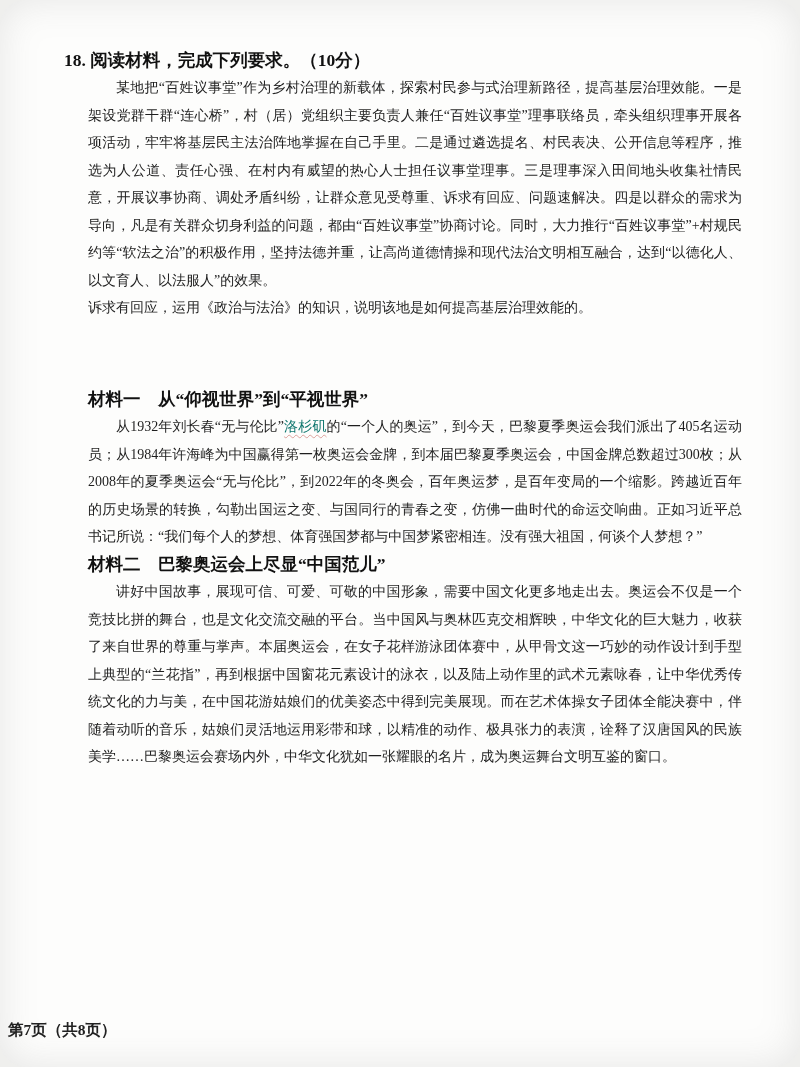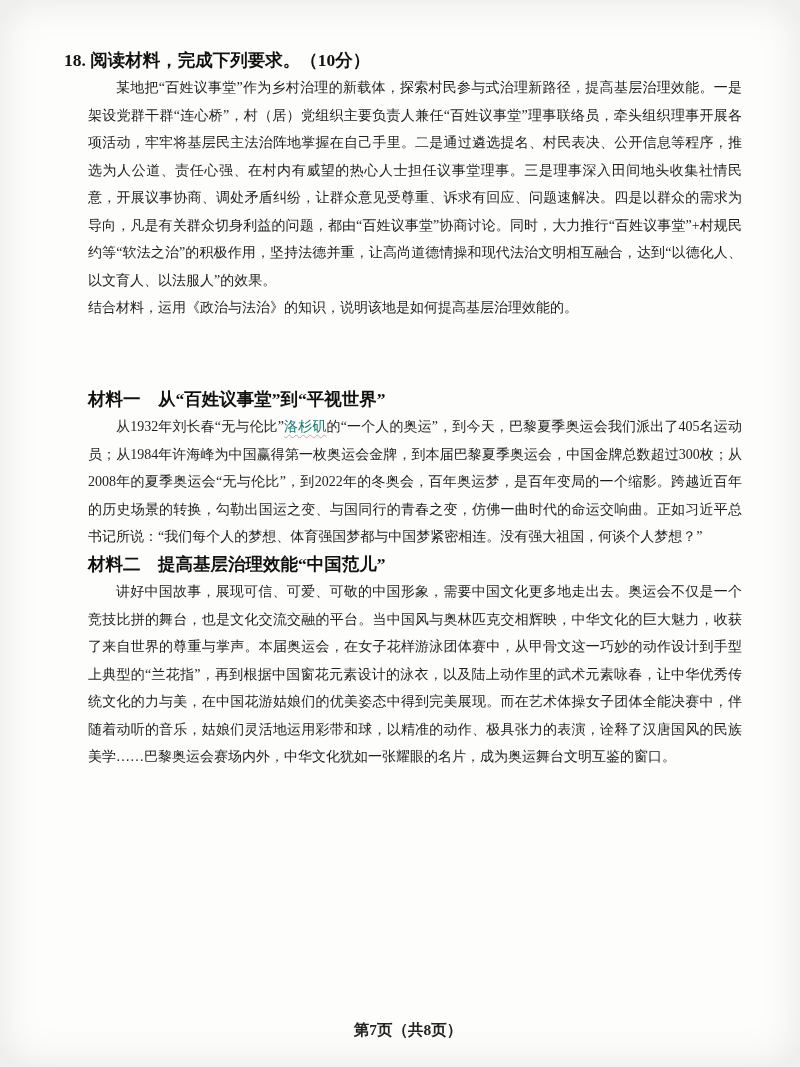--- a/index.html
+++ b/index.html
@@ -49,47 +49,47 @@
   }
   .q-gap { height: 64px; }
   .faint {
     color: #0f766e;
     text-decoration: underline wavy rgba(196,92,86,0.55);
     text-decoration-thickness: 1px;
     text-underline-offset: 3px;
   }
   .footer {
     position: absolute;
-    left: 16px;
+    left: 8px;
     right: 0;
     bottom: 26px;
-    text-align: center;
+    text-align: left;
     font-size: 15.5px;
     color: #222;
     font-weight: 700;
   }
 </style>
 </head>
 <body>
 
 <div class="sheet">
 
   <section>
     <div class="q-head">18. 阅读材料，完成下列要求。（10分）</div>
     <div class="q-body">
       <p class="para indent">某地把“百姓议事堂”作为乡村治理的新载体，探索村民参与式治理新路径，提高基层治理效能。一是架设党群干群“连心桥”，村（居）党组织主要负责人兼任“百姓议事堂”理事联络员，牵头组织理事开展各项活动，牢牢将基层民主法治阵地掌握在自己手里。二是通过遴选提名、村民表决、公开信息等程序，推选为人公道、责任心强、在村内有威望的热心人士担任议事堂理事。三是理事深入田间地头收集社情民意，开展议事协商、调处矛盾纠纷，让群众意见受尊重、诉求有回应、问题速解决。四是以群众的需求为导向，凡是有关群众切身利益的问题，都由“百姓议事堂”协商讨论。同时，大力推行“百姓议事堂”+村规民约等“软法之治”的积极作用，坚持法德并重，让高尚道德情操和现代法治文明相互融合，达到“以德化人、以文育人、以法服人”的效果。</p>
-      <p class="para">结合材料，运用《政治与法治》的知识，说明该地是如何提高基层治理效能的。</p>
+      <p class="para">诉求有回应，运用《政治与法治》的知识，说明该地是如何提高基层治理效能的。</p>
     </div>
   </section>
 
   <div class="q-gap"></div>
 
   <section>
     <div class="q-body">
-      <p class="mat-head">材料一　从“百姓议事堂”到“平视世界”</p>
+      <p class="mat-head">材料一　从“仰视世界”到“平视世界”</p>
       <p class="para indent"><span>从1932年刘长春“无与伦比”</span><span class="faint">洛杉矶</span><span>的“一个人的奥运”，到今天，巴黎夏季奥运会我们派出了405名运动员；从1984年许海峰为中国赢得第一枚奥运会金牌，到本届巴黎夏季奥运会，中国金牌总数超过300枚；从2008年的夏季奥运会“无与伦比”，到2022年的冬奥会，百年奥运梦，是百年变局的一个缩影。跨越近百年的历史场景的转换，勾勒出国运之变、与国同行的青春之变，仿佛一曲时代的命运交响曲。正如习近平总书记所说：“我们每个人的梦想、体育强国梦都与中国梦紧密相连。没有强大祖国，何谈个人梦想？”</span></p>
-      <p class="mat-head">材料二　提高基层治理效能“中国范儿”</p>
+      <p class="mat-head">材料二　巴黎奥运会上尽显“中国范儿”</p>
       <p class="para indent">讲好中国故事，展现可信、可爱、可敬的中国形象，需要中国文化更多地走出去。奥运会不仅是一个竞技比拼的舞台，也是文化交流交融的平台。当中国风与奥林匹克交相辉映，中华文化的巨大魅力，收获了来自世界的尊重与掌声。本届奥运会，在女子花样游泳团体赛中，从甲骨文这一巧妙的动作设计到手型上典型的“兰花指”，再到根据中国窗花元素设计的泳衣，以及陆上动作里的武术元素咏春，让中华优秀传统文化的力与美，在中国花游姑娘们的优美姿态中得到完美展现。而在艺术体操女子团体全能决赛中，伴随着动听的音乐，姑娘们灵活地运用彩带和球，以精准的动作、极具张力的表演，诠释了汉唐国风的民族美学……巴黎奥运会赛场内外，中华文化犹如一张耀眼的名片，成为奥运舞台文明互鉴的窗口。</p>
     </div>
   </section>
 
   <div class="footer">第7页（共8页）</div>
 </div>
 
 </body></html>

